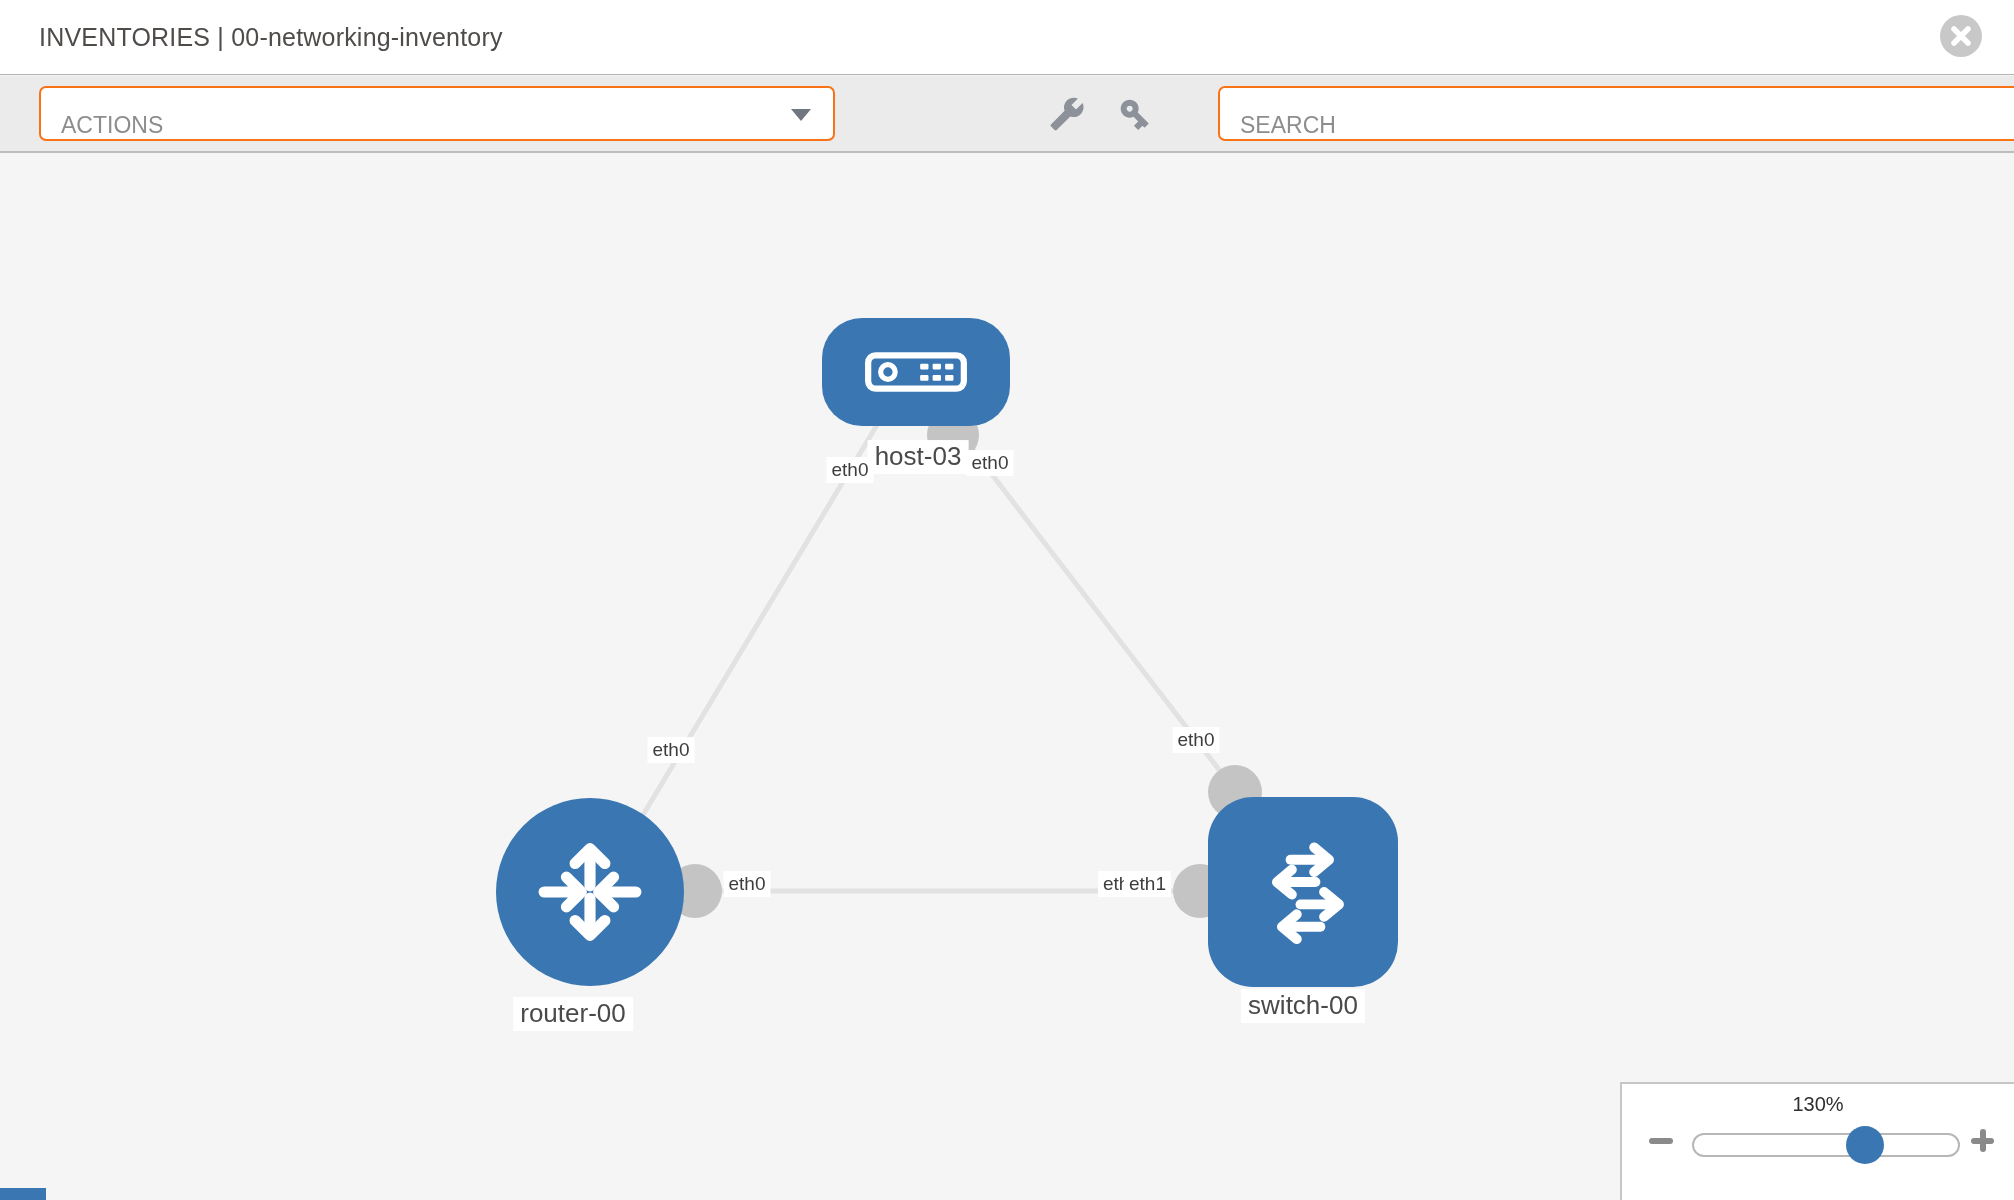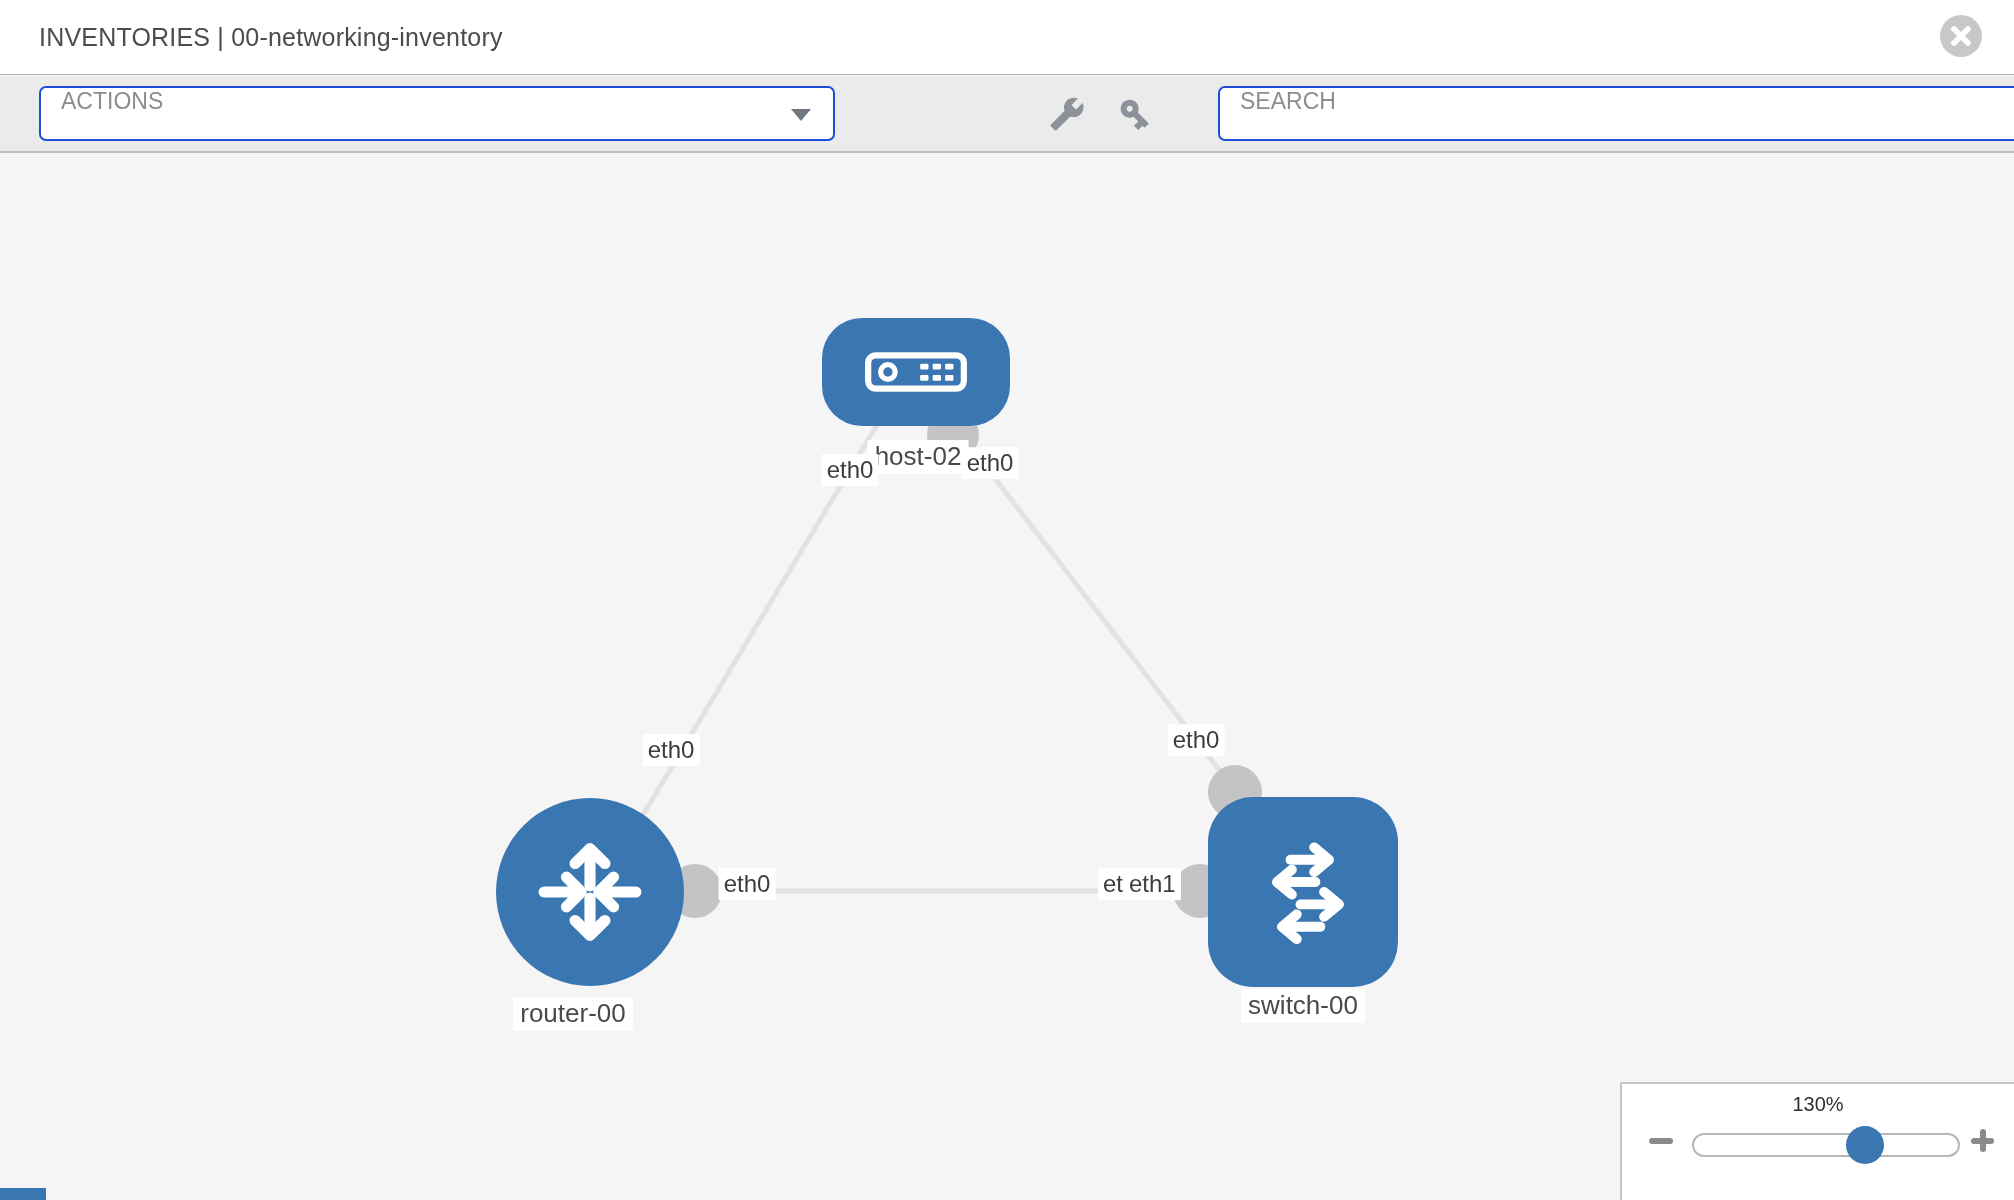--- a/index.html
+++ b/index.html
@@ -23,22 +23,22 @@
     border-radius: 50%; background: #c8c8c8; cursor: pointer;
     display: flex; align-items: center; justify-content: center;
   }
   
   .toolbar {
     position: absolute; left: 0; top: 76px; width: 2014px; height: 77px;
     background: #ebebeb; border-bottom: 2px solid #bcbcbc;
   }
   .select-box {
     position: absolute; top: 10px; height: 55px;
-    background: #ffffff; border: 2px solid #1d4ed8; border-radius: 7px;
-    display: flex; align-items: flex-start; padding: 0 20px;
+    background: #ffffff; border: 2px solid #f97316; border-radius: 7px;
+    display: flex; align-items: flex-end; padding: 0 20px;
     font-size: 23px; color: #8d8d8d; cursor: pointer;
   }
   .select-box .caret {
     position: absolute; right: 22px; top: 50%; margin-top: -5px;
     width: 0; height: 0;
     border-left: 10px solid transparent; border-right: 10px solid transparent;
     border-top: 12px solid #717781;
   }
   .actions-select { left: 39px; width: 796px; }
   .search-select  { left: 1218px; width: 844px; }
@@ -59,21 +59,21 @@
     display: flex; align-items: center; justify-content: center;
   }
   .node-host   { left: 822px; top: 163px; width: 188px; height: 108px; border-radius: 40px; }
   .node-router { left: 496px; top: 643px; width: 188px; height: 188px; border-radius: 50%; }
   .node-switch { left: 1208px; top: 642px; width: 190px; height: 190px; border-radius: 45px; }
   .graph-label {
     position: absolute; z-index: 3; background: #ffffff; color: #4a4a4a;
     white-space: nowrap; line-height: 1.15; padding: 2px 7px;
   }
   .name-label { font-size: 26px; transform: translate(-50%, -50%); }
-  .if-label   { font-size: 24px; transform: translate(-50%, -50%); padding: 2px 5px; color: #3d3d3d; }
+  .if-label   { font-size: 19px; transform: translate(-50%, -50%); padding: 2px 5px; color: #3d3d3d; }
   .if-label-left { transform: translateY(-50%); }
   .lbl-host        { left: 918px;  top: 302px; }
   .lbl-router      { left: 573px;  top: 859px; }
   .lbl-switch      { left: 1303px; top: 851px; }
   .lbl-if-host-l   { left: 850px;  top: 315px; }
   .lbl-if-host-r   { left: 990px;  top: 308px; }
   .lbl-if-router-t { left: 671px;  top: 595px; }
   .lbl-if-switch-t { left: 1196px; top: 585px; }
   .lbl-if-mid-l    { left: 747px;  top: 729px; }
   .lbl-if-mid-back  { left: 1098px; top: 729px; z-index: 3; }
@@ -206,21 +206,21 @@
         <path d="M60 42 H30"></path>
           <path d="M41 32 L29 42 L41 52"></path>
         <path d="M48 60 H78"></path>
           <path d="M67 50 L79 60 L67 70"></path>
         <path d="M64 78 H34"></path>
           <path d="M45 68 L33 78 L45 88"></path>
       </g>
     </svg>
   </div>
 
-  <span class="graph-label name-label lbl-host">host-02</span>
+  <span class="graph-label name-label lbl-host">host-03</span>
   <span class="graph-label name-label lbl-router">router-00</span>
   <span class="graph-label name-label lbl-switch">switch-00</span>
 
   <span class="graph-label if-label lbl-if-host-l">eth0</span>
   <span class="graph-label if-label lbl-if-host-r">eth0</span>
   <span class="graph-label if-label lbl-if-router-t">eth0</span>
   <span class="graph-label if-label lbl-if-switch-t">eth0</span>
   <span class="graph-label if-label lbl-if-mid-l">eth0</span>
   <span class="graph-label if-label if-label-left lbl-if-mid-back">eth1</span>
   <span class="graph-label if-label if-label-left lbl-if-mid-front">eth1</span>

